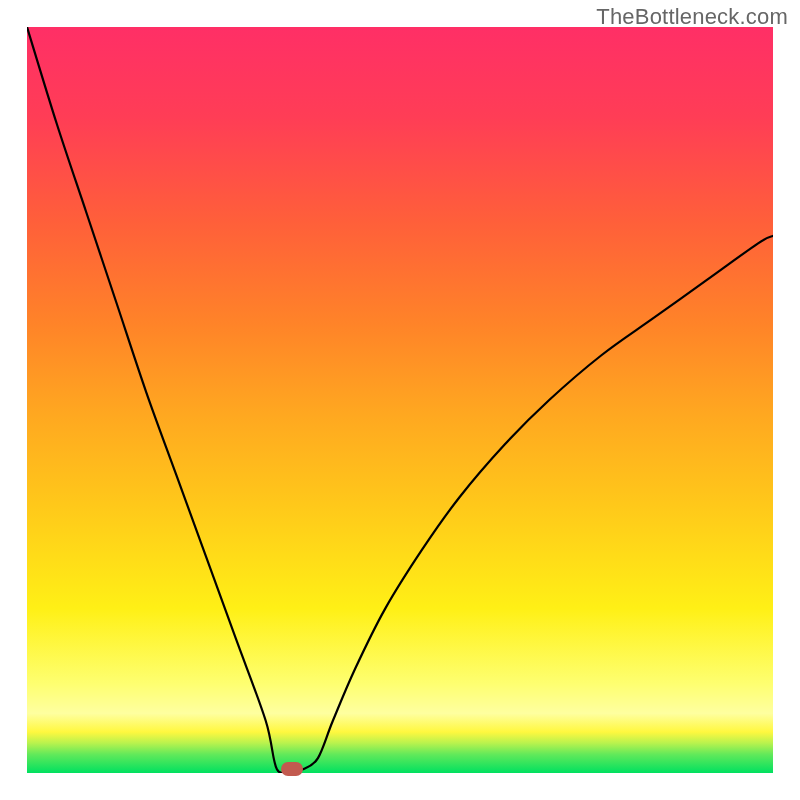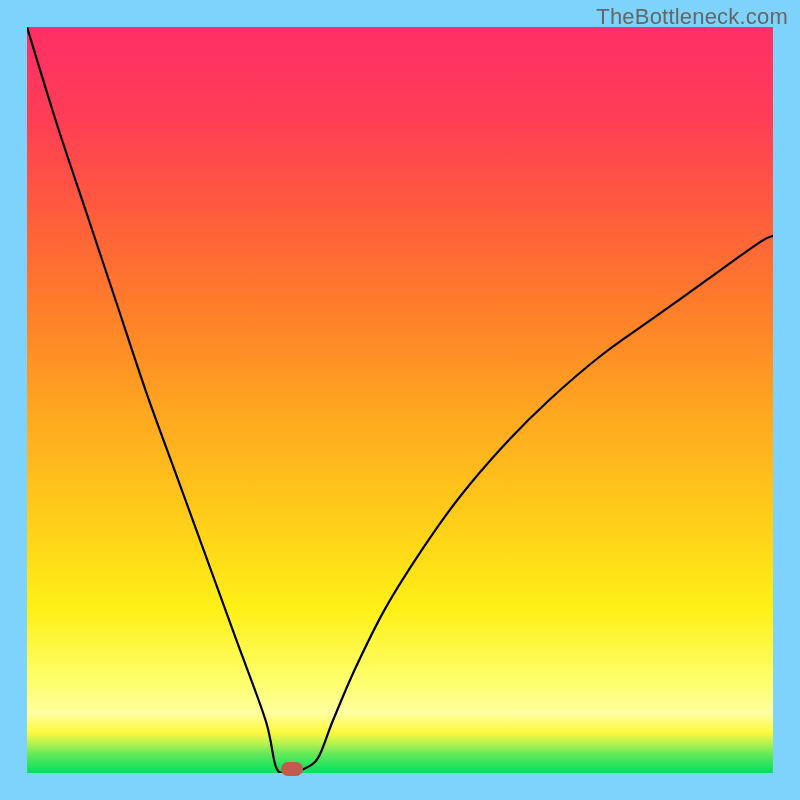--- a/index.html
+++ b/index.html
@@ -8,21 +8,21 @@
     width: 800px;
     height: 800px;
     overflow: hidden;
     font-family: Arial, Helvetica, sans-serif;
     background: #000;
   }
   .frame {
     position: relative;
     width: 800px;
     height: 800px;
-    background: #7dd3fc;
+    background: #ffffff;
   }
   .plot {
     position: absolute;
     left: 27px;
     top: 27px;
     width: 746px;
     height: 746px;
     
     background: linear-gradient(to top,
       #00e060 0%,

